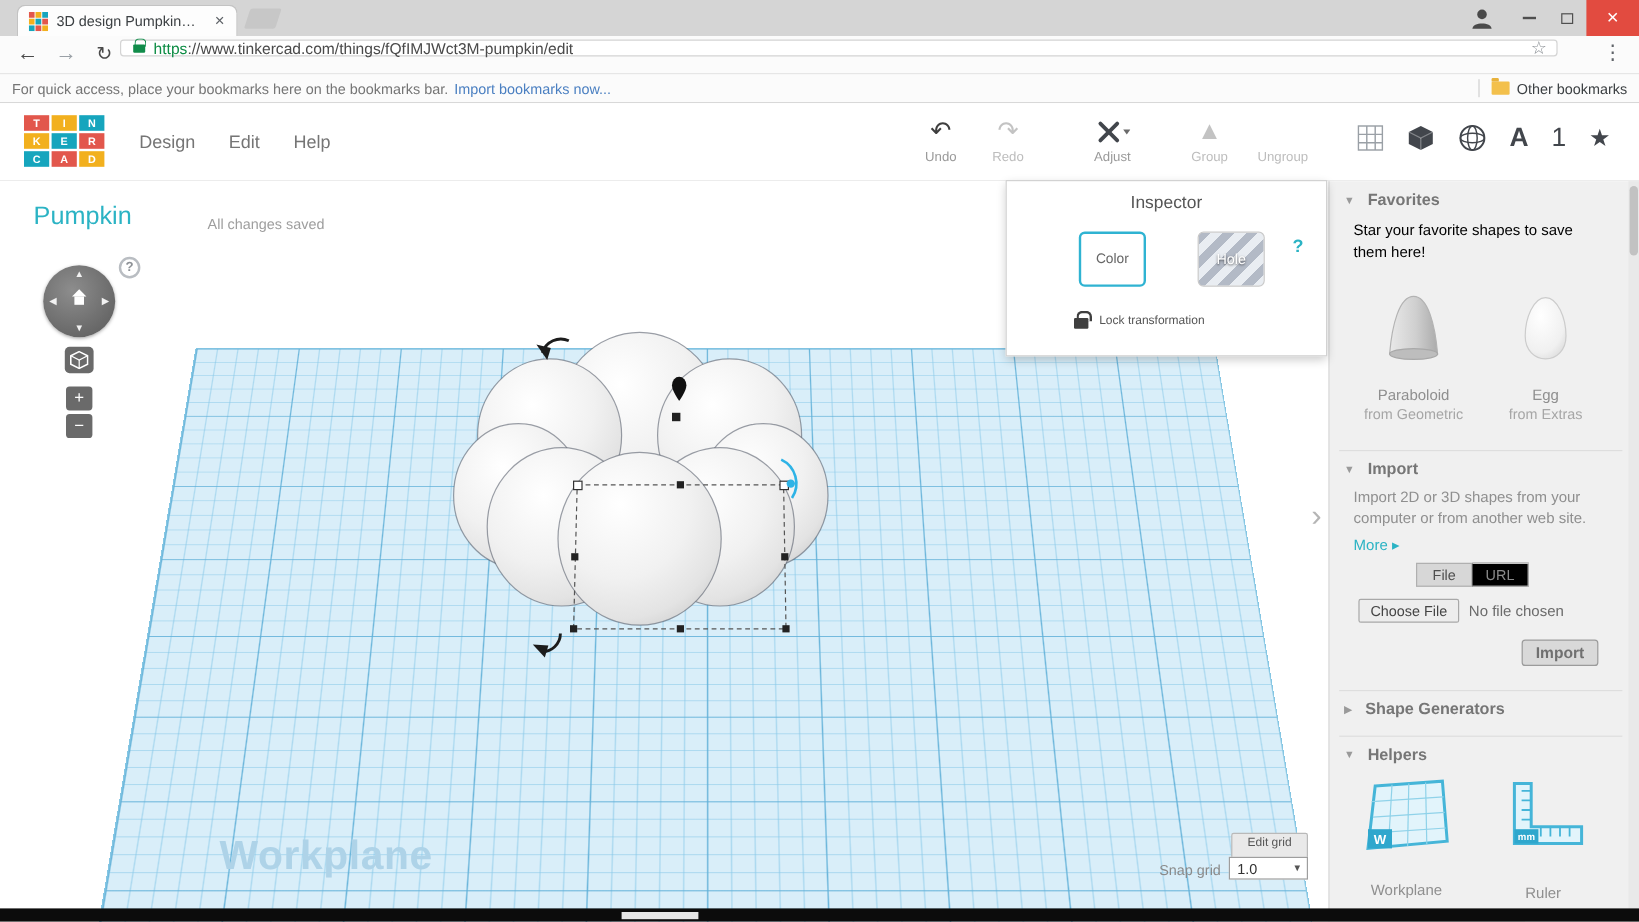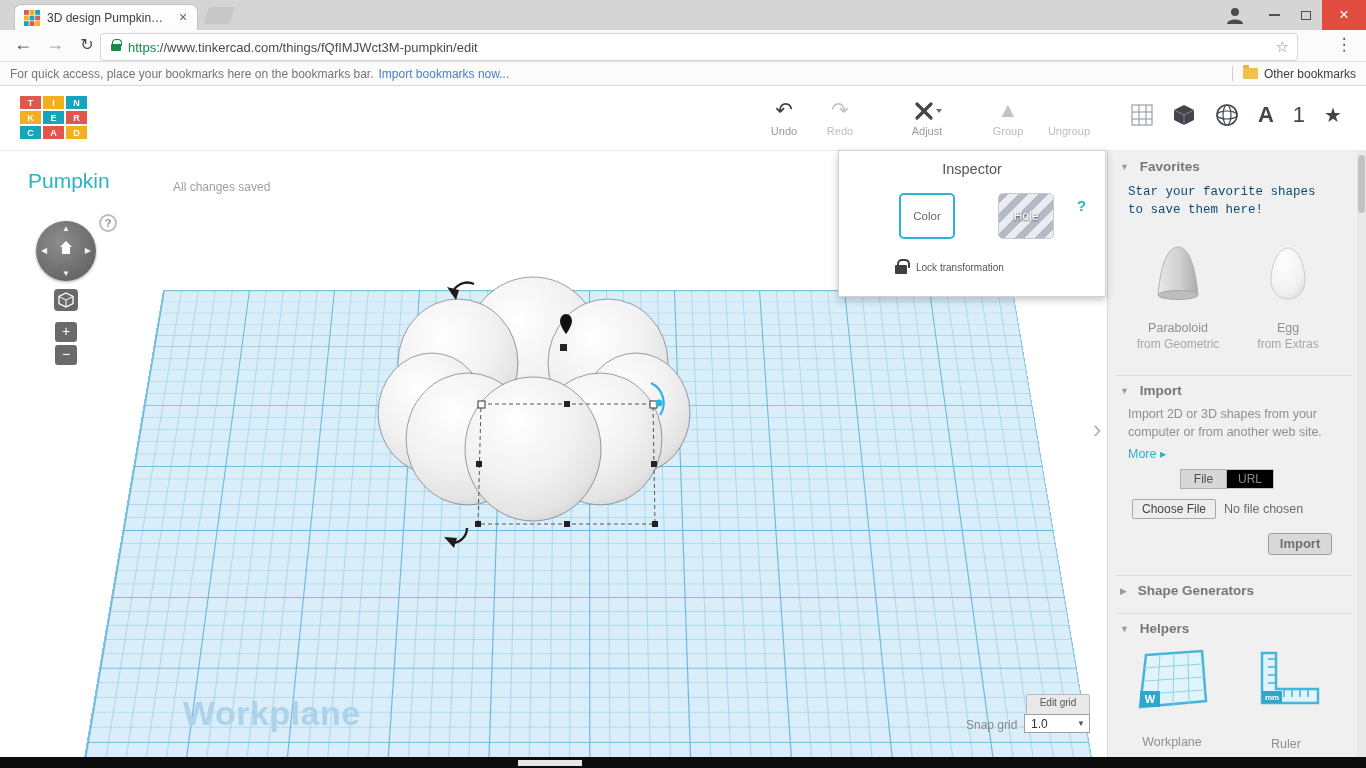--- a/index.html
+++ b/index.html
@@ -20,21 +20,21 @@
   .win-person { position:absolute; right:118px; top:4px; width:26px; height:22px; }
   .winbtn { position:absolute; top:0; height:30px; display:flex; align-items:center; justify-content:center; }
   .btn-min { right:76px; width:32px; } .btn-max { right:44px; width:32px; }
   .btn-close { right:0; width:44px; background:#e24b40; color:#fff; font-size:17px; }
   .ic-min { width:11px; height:2px; background:#4f4f4f; }
   .ic-max { width:10px; height:9px; border:1.5px solid #4f4f4f; }
 
   
   .navbar { position:absolute; left:0; top:30px; width:1366px; height:32px; background:#fbfbfb; border-bottom:1px solid #e0e0e0; }
   .nav-ic { position:absolute; top:4px; font-size:18px; color:#4a4a4a; width:26px; text-align:center; cursor:pointer; }
-  .omnibox { position:absolute; left:100px; top:3px; width:1198px; height:28px; background:#fff;
+  .omnibox { position:absolute; left:100px; top:3px; width:1198px; height:14px; background:#fff;
              border:1px solid #d4d4d4; border-radius:3px; display:flex; align-items:center; }
   .lockbody { width:10px; height:7px; background:#118c4a; border-radius:1px; position:relative; margin:0 7px 0 10px; }
   .lockbody:before { content:""; position:absolute; left:1px; top:-5px; width:8px; height:6px;
                      border:1.6px solid #118c4a; border-bottom:none; border-radius:4px 4px 0 0; }
   .url-scheme { color:#0d8c44; font-size:13px; }
   .url-rest { color:#4a4a4a; font-size:13px; }
   .omni-star { margin-left:auto; margin-right:8px; color:#8a8f94; font-size:15px; cursor:pointer; }
   .menu-dots { position:absolute; right:10px; top:4px; font-size:17px; color:#5f6368; width:24px; text-align:center; cursor:pointer; }
 
   
@@ -124,21 +124,21 @@
   .locksm:before { content:""; position:absolute; left:1.5px; top:-6px; width:9px; height:7px;
                    border:2px solid #3f3f3f; border-bottom:none; border-radius:5px 5px 0 0; }
   .locklbl { font-size:10px; color:#555; }
 
   
   .sidebar { position:absolute; left:1107px; top:151px; width:259px; height:617px; background:#f0f0f0; border-left:1px solid #d9d9d9; }
   .sb-scroll { position:absolute; right:0; top:0; width:9px; height:617px; background:#e9e9e9; }
   .sb-thumb { position:absolute; right:1px; top:4px; width:7px; height:58px; background:#c2c2c2; border-radius:4px; cursor:pointer; }
   .sec-hd { position:absolute; left:12px; font-size:13.5px; font-weight:bold; color:#767676; cursor:pointer; }
   .sec-hd .tri { font-size:9px; color:#9a9a9a; margin-right:7px; vertical-align:1px; }
-  .fav-hint { position:absolute; left:20px; top:32px; width:206px; font-size:12.5px; color:#0c4a6e; line-height:1.45;font-family:Liberation Mono, monospace; }
+  .fav-hint { position:absolute; left:20px; top:32px; width:206px; font-size:12.5px; color:#000000; line-height:1.45; }
   .shape-tile { position:absolute; top:92px; width:92px; text-align:center; cursor:pointer; }
   .shape-name { font-size:12.5px; color:#8f8f8f; margin-top:14px; }
   .shape-src { font-size:12px; color:#a6a6a6; margin-top:2px; }
   .sb-div { position:absolute; left:8px; right:14px; border-top:1px solid #dedede; }
   .imp-text { position:absolute; left:20px; top:254px; width:214px; font-size:12.5px; color:#8f8f8f; line-height:1.45; }
   .more-link { position:absolute; left:20px; top:295px; font-size:12.5px; color:#2bb3c4; cursor:pointer; }
   .seg { position:absolute; top:318px; height:20px; font-size:12px; text-align:center; line-height:18px; cursor:pointer; }
   .seg-file { left:72px; width:47px; background:#d7d7d7; border:1px solid #b0b0b0; color:#4f4f4f; }
   .seg-url { left:119px; width:47px; background:#000000; border:1px solid #c4c4c4; border-left:none; color:#8a8a8a; }
   .choose-btn { position:absolute; left:24px; top:348px; width:84px; height:20px; background:#ededed;
@@ -216,20 +216,25 @@
     <div class="logo">
       <span>T</span>
       <span>I</span>
       <span>N</span>
       <span>K</span>
       <span>E</span>
       <span>R</span>
       <span>C</span>
       <span>A</span>
       <span>D</span>
+    </div>
+    <div class="appmenu">
+      <div>Design</div>
+      <div>Edit</div>
+      <div>Help</div>
     </div>
 
     <div class="tool" style="left:760px;width:48px;">
       <div class="glyph">↶</div>
       <div class="lbl">Undo</div>
     </div>
     <div class="tool disabled" style="left:816px;width:48px;">
       <div class="glyph">↷</div>
       <div class="lbl">Redo</div>
     </div>

